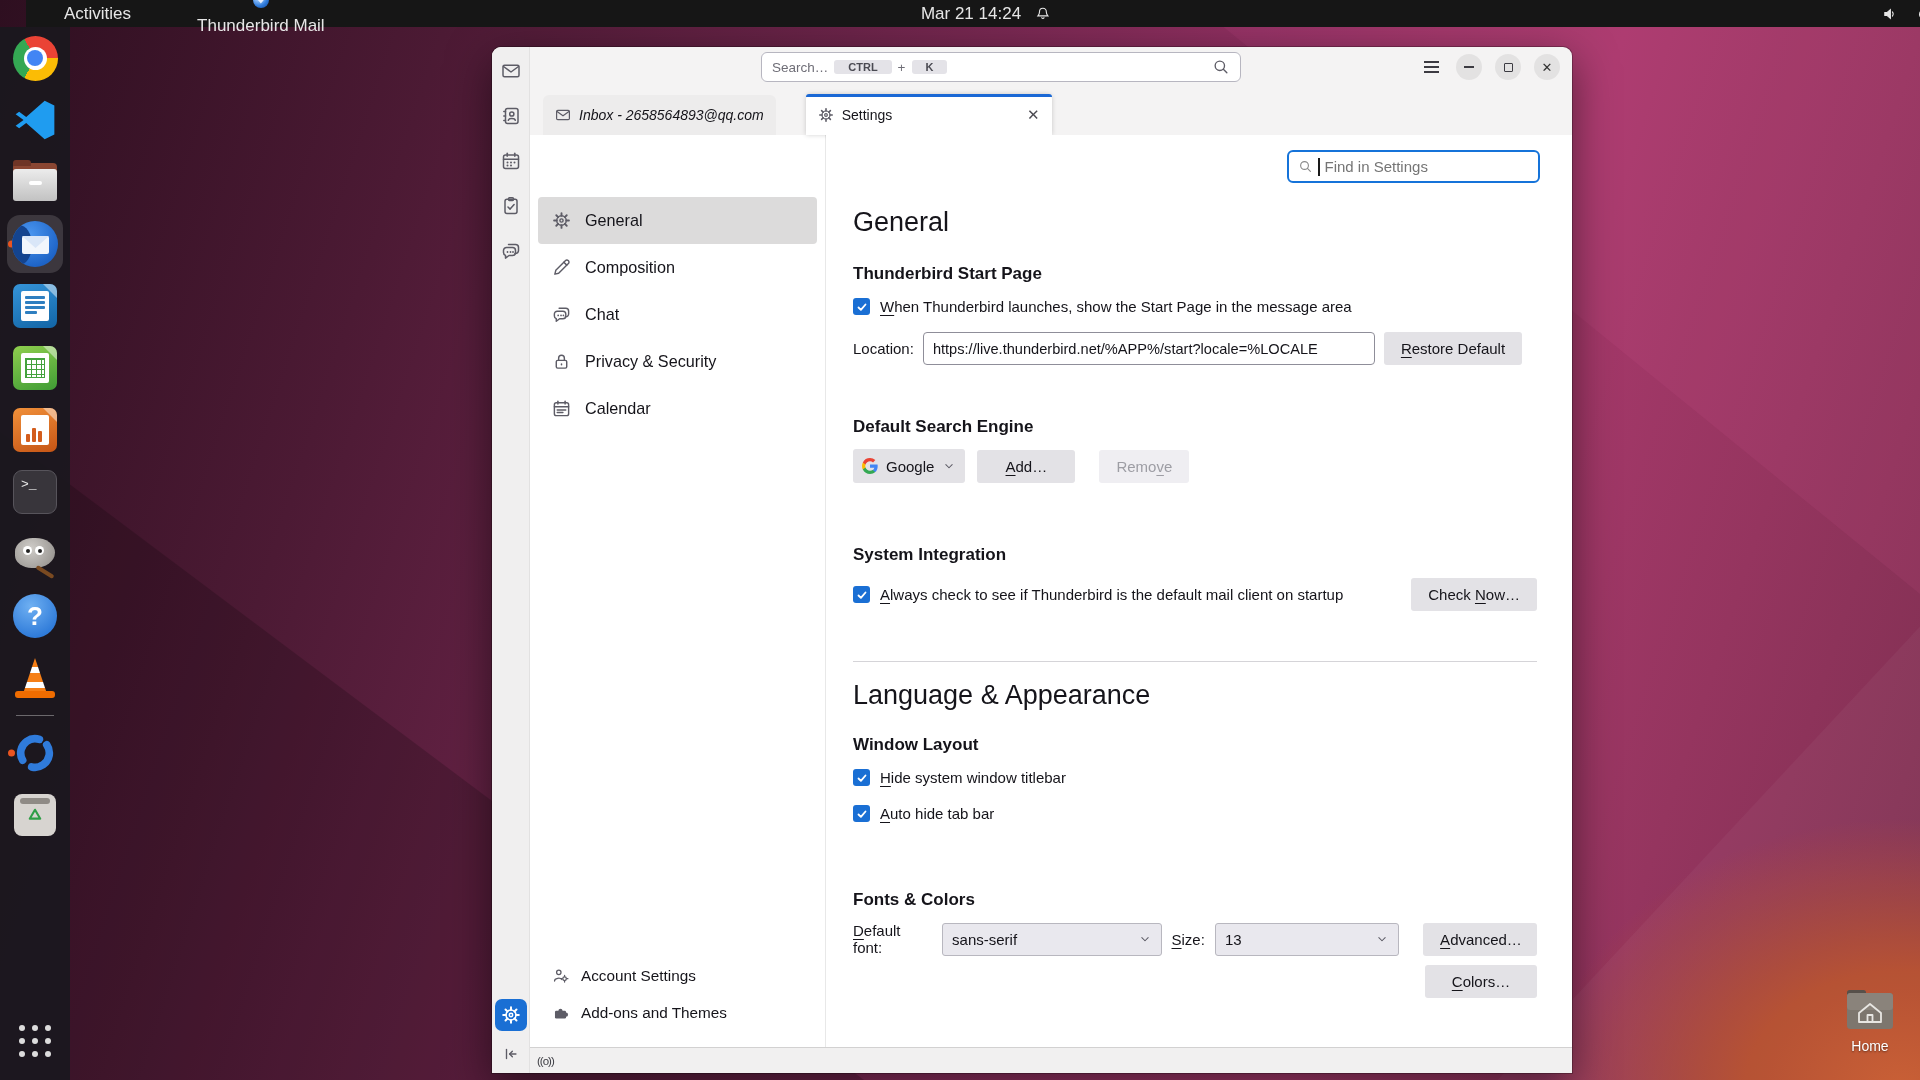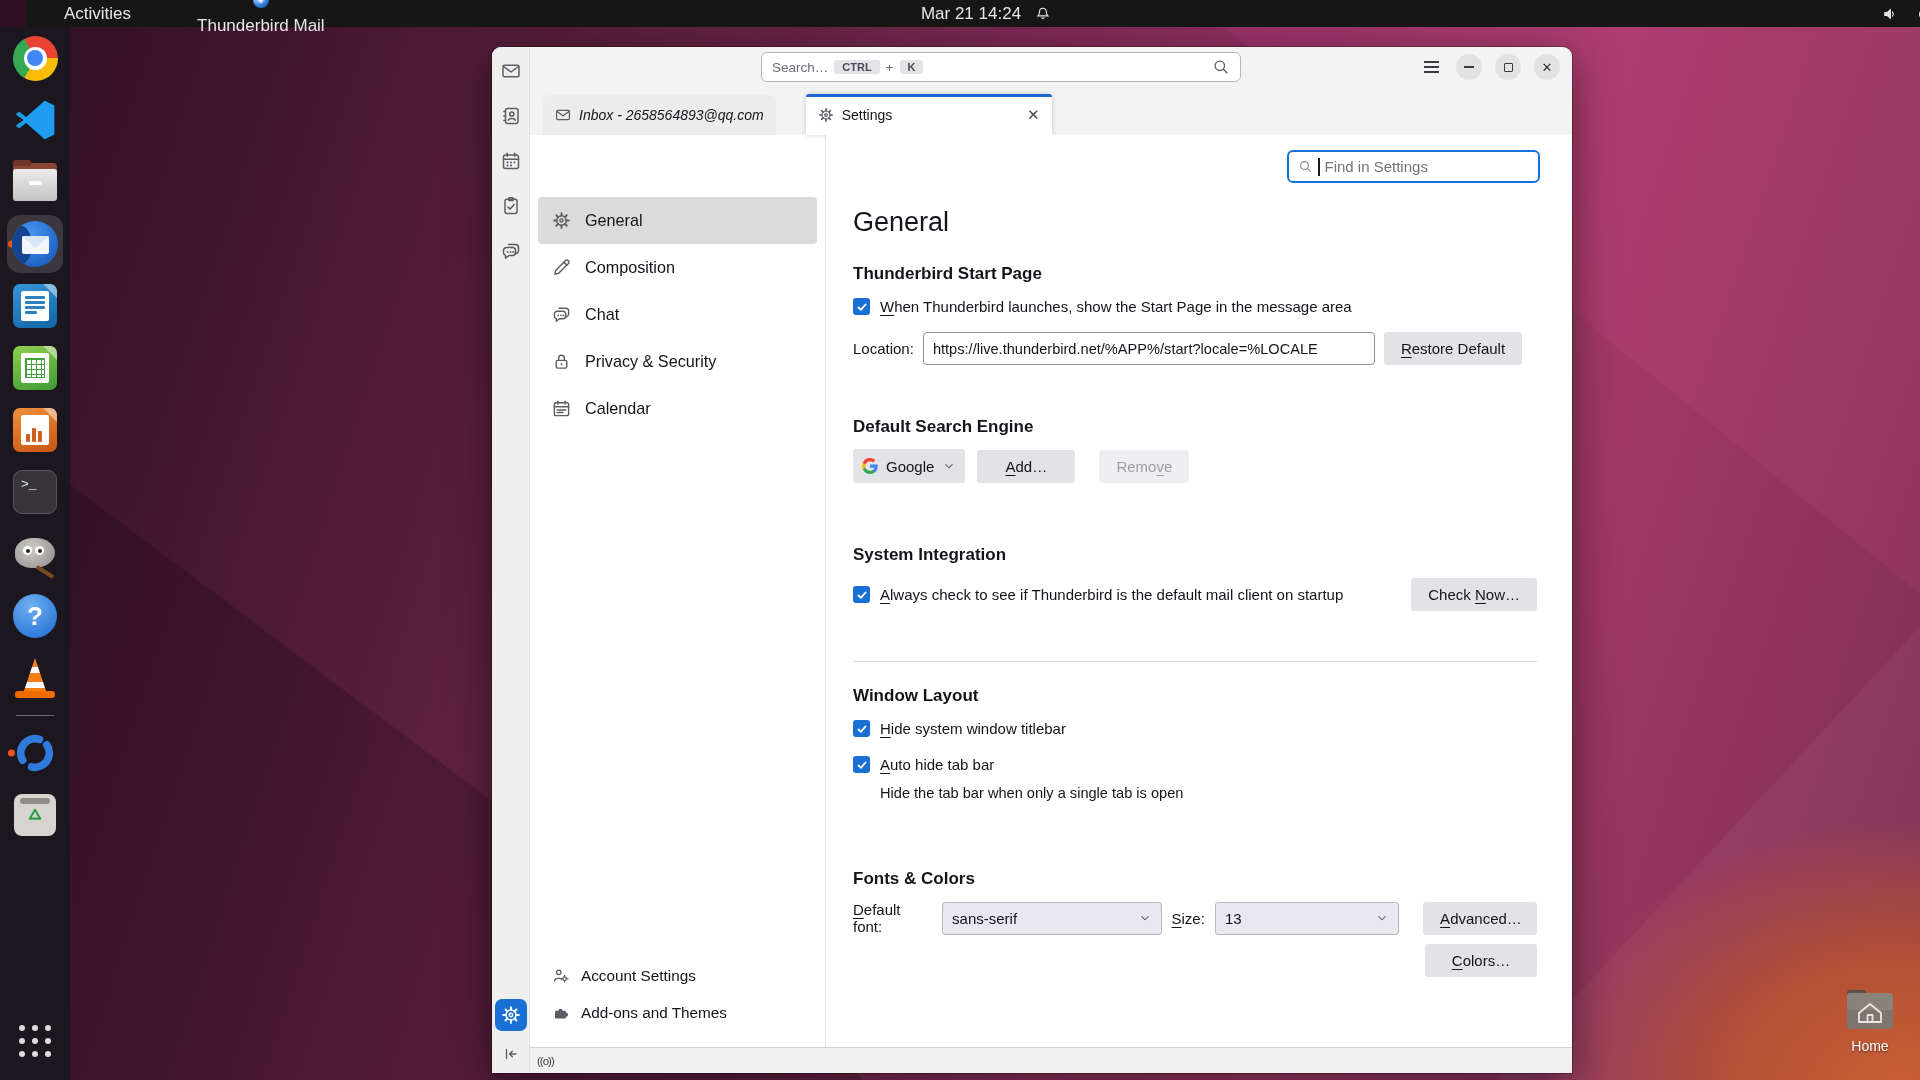--- a/index.html
+++ b/index.html
@@ -101,21 +101,21 @@
   svg.icon { stroke:#5d5c66; fill:none; stroke-width:1.5; stroke-linecap:round; stroke-linejoin:round; }
   svg.icon.white { stroke:#fff; }
 
   
   .titlebar { grid-column:2/4; grid-row:1; position:relative; }
   .search-pill {
     position:absolute; left:calc(50% - 50px); top:5px; transform:translateX(-50%);
     width:480px; height:30px; background:#fff; border:1px solid #b7b6c0; border-radius:6px;
     display:flex; align-items:center; padding:0 10px; color:#6f6e77; font-size:13.5px; gap:6px;
   }
-  .search-pill kbd { background:#e4e3e8; border-radius:3px; padding:1px 8px; font-family:"Liberation Sans",sans-serif; font-size:11px; font-weight:bold; color:#4a4a52; }
+  .search-pill kbd { background:#e4e3e8; border-radius:3px; padding:1px 14px; font-family:"Liberation Sans",sans-serif; font-size:11px; font-weight:bold; color:#4a4a52; }
   .search-pill .mag { margin-left:auto; }
   .win-controls { position:absolute; right:12px; top:7px; display:flex; align-items:center; gap:13px; }
   .circle-btn { width:26px; height:26px; border-radius:50%; background:#e3e2e2; display:flex; align-items:center; justify-content:center; color:#333; font-size:13px; }
   .hamburger { display:flex; flex-direction:column; gap:3.5px; margin-right:4px; }
   .hamburger span { width:15px; height:1.6px; background:#3c3b42; }
   .glyph-min { width:10px; height:1.6px; background:#3c3b42; }
   .glyph-max { width:9px; height:9px; border:1.4px solid #3c3b42; border-radius:1px; }
 
   
   .tabbar { grid-column:2/4; grid-row:2; display:flex; align-items:flex-end; padding-left:13px; }
@@ -570,20 +570,21 @@
           <svg width="12" height="12" viewBox="0 0 12 12">
             <path d="M2.5 6.5l2.4 2.4 4.6-5.4" stroke="#fff" stroke-width="1.8" fill="none" stroke-linecap="round" stroke-linejoin="round"></path>
           </svg>
         </span>
       <span><u>A</u>lways check to see if Thunderbird is the default mail client on startup</span>
       <button class="btn">Check <u>N</u>ow…</button>
     </div>
 
     <hr class="divider">
 
+    <h1 class="h1-lang">Language &amp; Appearance</h1>
 
     <h2 class="h2-layout">Window Layout</h2>
 
     <div class="row chkrow">
       <span class="checkbox">
           <svg width="12" height="12" viewBox="0 0 12 12">
             <path d="M2.5 6.5l2.4 2.4 4.6-5.4" stroke="#fff" stroke-width="1.8" fill="none" stroke-linecap="round" stroke-linejoin="round"></path>
           </svg>
         </span>
       <span><u>H</u>ide system window titlebar</span>
@@ -591,21 +592,20 @@
 
     <div class="row chkrow" style="margin-top:19px">
       <span class="checkbox">
           <svg width="12" height="12" viewBox="0 0 12 12">
             <path d="M2.5 6.5l2.4 2.4 4.6-5.4" stroke="#fff" stroke-width="1.8" fill="none" stroke-linecap="round" stroke-linejoin="round"></path>
           </svg>
         </span>
       <span><u>A</u>uto hide tab bar</span>
     </div>
 
-    <div class="desc">Hide the tab bar when only a single tab is open</div>
 
     <h2 class="h2-fonts">Fonts &amp; Colors</h2>
 
     <div class="row fonts-row">
       <span><u>D</u>efault font:</span>
       <div class="select sel-font">
         <span>sans-serif</span>
         <svg class="icon chev" width="14" height="14" viewBox="0 0 20 20">
             <use href="#i-chevron"></use>
           </svg>

